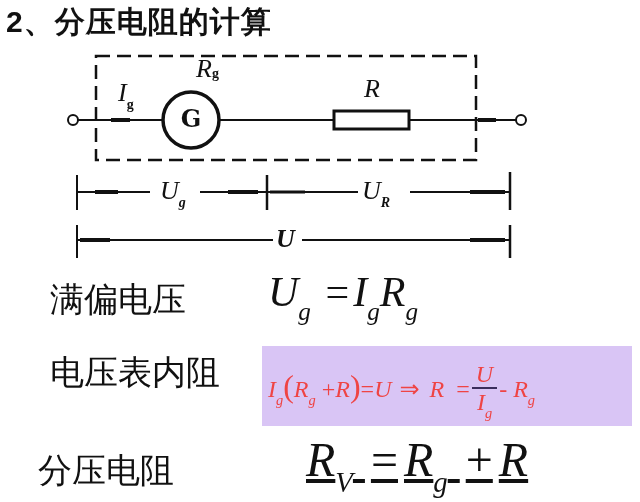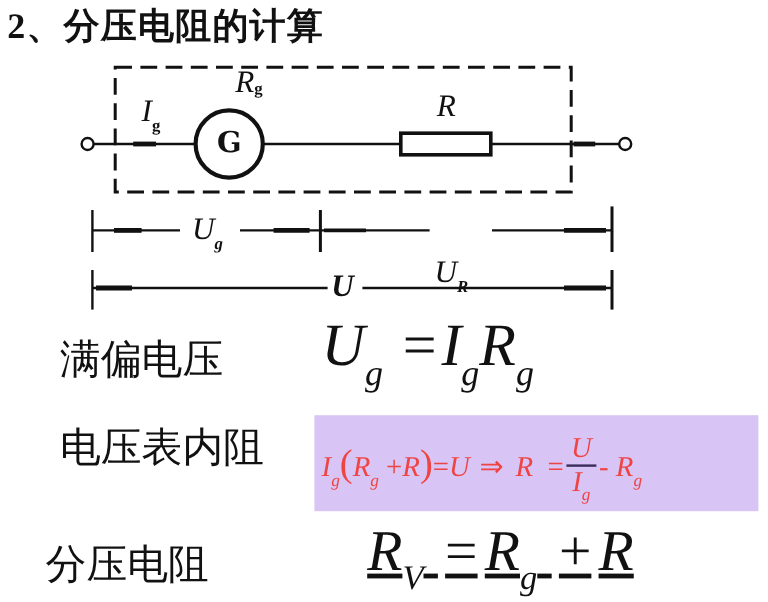--- a/index.html
+++ b/index.html
@@ -1,20 +1,20 @@
 <!DOCTYPE html>
 <html><head>
 <meta charset="utf-8">
 <style>
   html, body { margin: 0; padding: 0; background: #ffffff; }
   body { width: 640px; height: 502px; position: relative; overflow: hidden;
          font-family: "DejaVu Sans", sans-serif; color: #111; }
   .abs { position: absolute; }
   .title { left: 6px; top: 2px; font-size: 30px; font-weight: bold;
-           font-family: Liberation Serif, serif; letter-spacing: 1px; white-space: nowrap; }
+           font-family: Liberation Sans, sans-serif; letter-spacing: 1px; white-space: nowrap; }
   .cjk { font-family: "DejaVu Serif", serif; color: #111; white-space: nowrap; }
   .math { font-family: "Liberation Serif", serif; font-style: italic; color: #111; white-space: nowrap; }
   .math .up { font-style: normal; }
   .math sub { font-size: 60%; vertical-align: -0.55em; }
   .purple { left: 262px; top: 346px; width: 370px; height: 80px; background: #d9c5f5; }
   .frac { display: inline-block; vertical-align: middle; text-align: center; margin: 0 2px; }
   .frac .num { display: block; border-bottom: 2px solid #3b2d5c; padding: 0 4px; line-height: 1.05; }
   .frac .den { display: block; line-height: 1.15; }
 </style>
 </head>
@@ -64,27 +64,27 @@
 </div>
 <div class="abs math" style="left:196px;top:54px;font-size:26px;">
   <span>R</span><sub style="font-style:normal;font-weight:bold;font-size:14px;vertical-align:-0.1em">g</sub>
 </div>
 <div class="abs" style="left:174px;top:104px;width:34px;text-align:center;font-family:'DejaVu Serif',serif;font-weight:bold;font-size:24px;">G</div>
 <div class="abs math" style="left:364px;top:74px;font-size:26px;">R</div>
 
 <div class="abs math" style="left:160px;top:176px;font-size:26px;">
   <span>U</span><sub style="font-size:14px;font-weight:bold;vertical-align:-0.6em">g</sub>
 </div>
-<div class="abs math" style="left:362px;top:176px;font-size:26px;margin-top:36px;">
+<div class="abs math" style="left:362px;top:176px;font-size:26px;">
   <span>U</span><sub style="font-size:14px;font-weight:bold;vertical-align:-0.6em">R</sub>
 </div>
 <div class="abs math" style="left:276px;top:224px;font-size:26px;font-weight:bold;">U</div>
 
 <div class="abs cjk" style="left:50px;top:277px;font-size:34px;">满偏电压</div>
-<div class="abs math" style="left:268px;top:258px;font-size:50px;">
+<div class="abs math" style="left:268px;top:268px;font-size:42px;">
   <span>U</span><sub>g</sub>
   <span class="up" style="margin:0 4px">=</span><span>I</span><sub>g</sub><span>R</span><sub>g</sub>
 </div>
 
 <div class="abs cjk" style="left:50px;top:350px;font-size:34px;">电压表内阻</div>
 <div class="abs purple"></div>
 <div class="abs math" style="left:268px;top:356px;font-size:24px;line-height:60px;height:60px;color:#ef4444;">
   <span>I</span><sub>g</sub><span class="up" style="font-size:32px">(</span><span>R</span><sub>g</sub>
   <span class="up">+</span><span>R</span><span class="up" style="font-size:32px">)</span><span class="up">=</span><span>U</span>
   <span class="up" style="margin:0 10px 0 2px">⇒</span><span>R</span>

